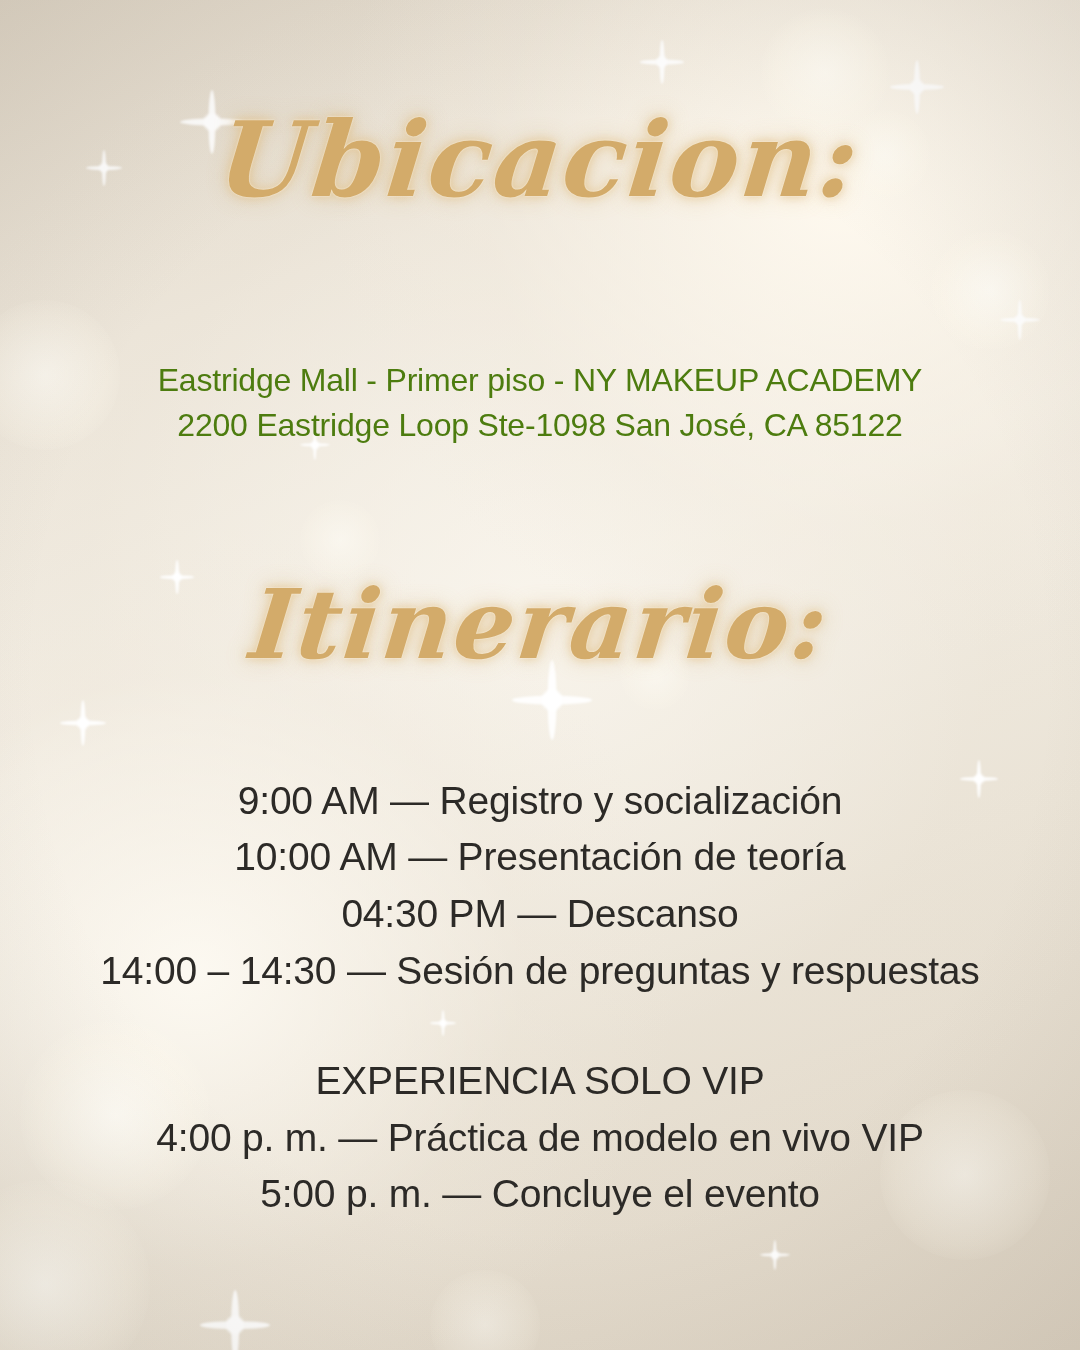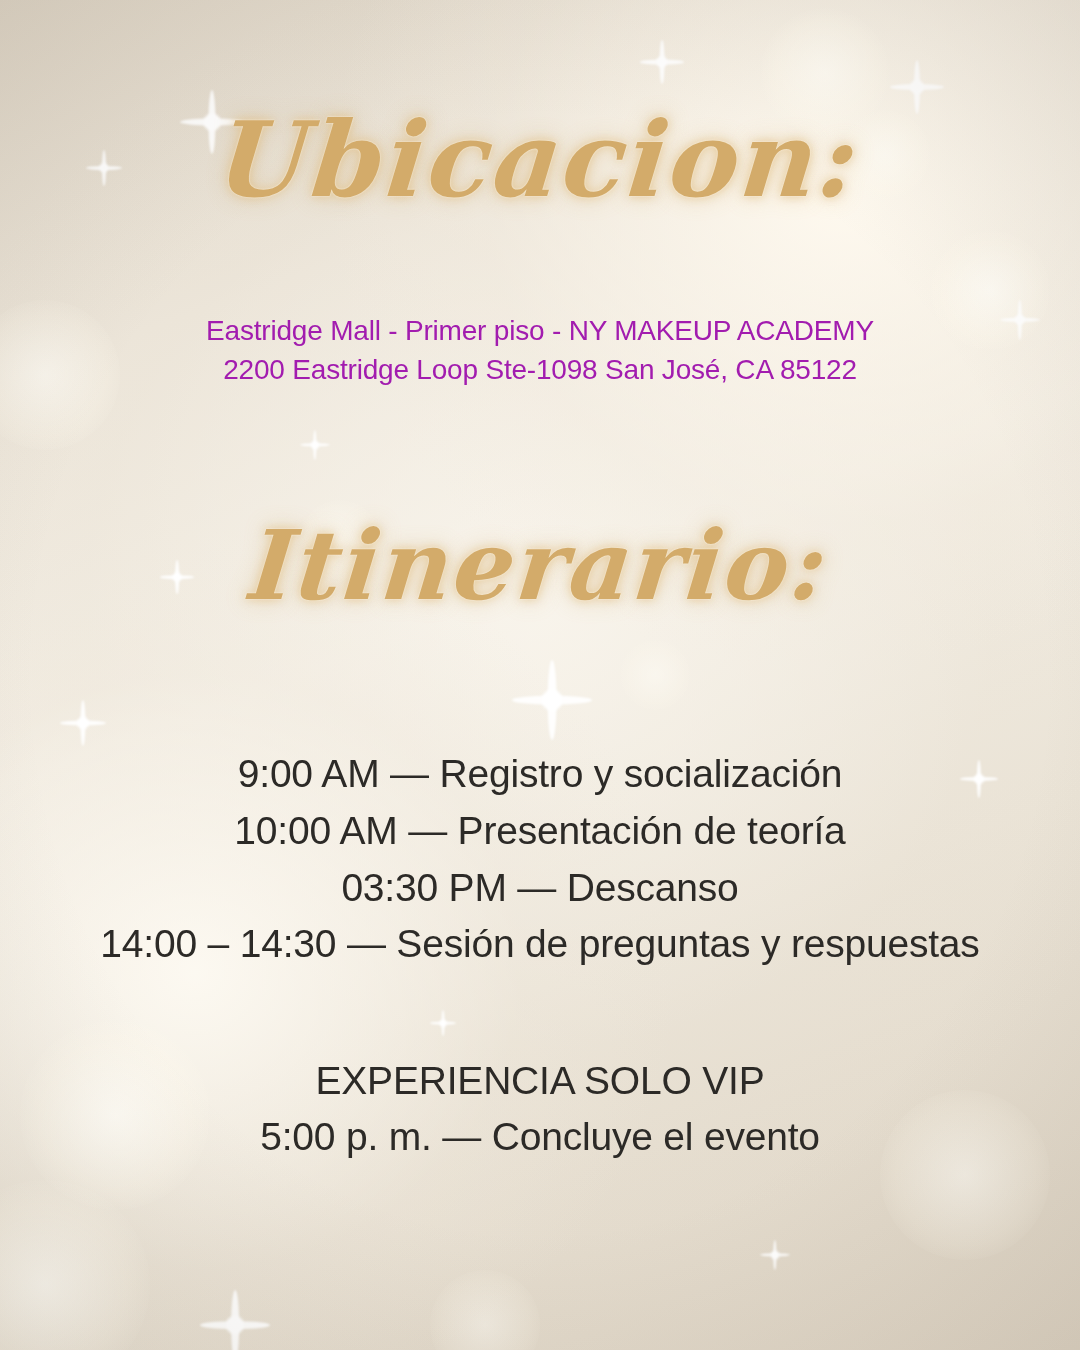--- a/index.html
+++ b/index.html
@@ -93,44 +93,44 @@
     margin-top: 108px;
     transform: skewX(-6deg);
   }
   #itinerario-heading {
     font-size: 96px;
     margin-top: 0;
     transform: skewX(-6deg);
   }
 
   .address-block {
-    margin-top: 29px;
-    text-align: center;
-    color: #a21caf;
-    font-size: 28px;
+    margin-top: 76px;
+    text-align: center;
+    color: #4d7c0f;
+    font-size: 32px;
     line-height: 1.42;
     letter-spacing: -0.2px;
     font-weight: 400;
   }
   .address-line { display: block; white-space: nowrap; }
 
   .heading-gap { height: 128px; }
 
   .schedule {
-    margin-top: 68px;
+    margin-top: 36px;
     text-align: center;
     color: #2c2a27;
     font-size: 39px;
     line-height: 1.45;
     letter-spacing: -0.2px;
   }
   .schedule-item { display: block; white-space: nowrap; }
 
   .vip-block {
-    margin-top: 80px;
+    margin-top: 54px;
     text-align: center;
     color: #2c2a27;
     font-size: 39px;
     line-height: 1.45;
     letter-spacing: -0.2px;
   }
   .vip-title { display: block; white-space: nowrap; }
 </style>
 </head>
 <body>
@@ -206,23 +206,24 @@
   </section>
 
   <div class="heading-gap"></div>
 
   <section style="width:100%;display:flex;flex-direction:column;align-items:center;">
     <h1 id="itinerario-heading" class="script-head">Itinerario:</h1>
 
     <div class="schedule">
       <span class="schedule-item">9:00 AM — Registro y socialización</span>
       <span class="schedule-item">10:00 AM — Presentación de teoría</span>
-      <span class="schedule-item">03:30 PM — Descanso</span>
+      <span class="schedule-item">04:30 PM — Descanso</span>
       <span class="schedule-item">14:00 – 14:30 — Sesión de preguntas y respuestas</span>
     </div>
 
     <div class="vip-block">
       <span class="vip-title">EXPERIENCIA SOLO VIP</span>
+      <span class="schedule-item">4:00 p. m. — Práctica de modelo en vivo VIP</span>
       <span class="schedule-item">5:00 p. m. — Concluye el evento</span>
     </div>
   </section>
 
 </div>
 
 </body></html>

